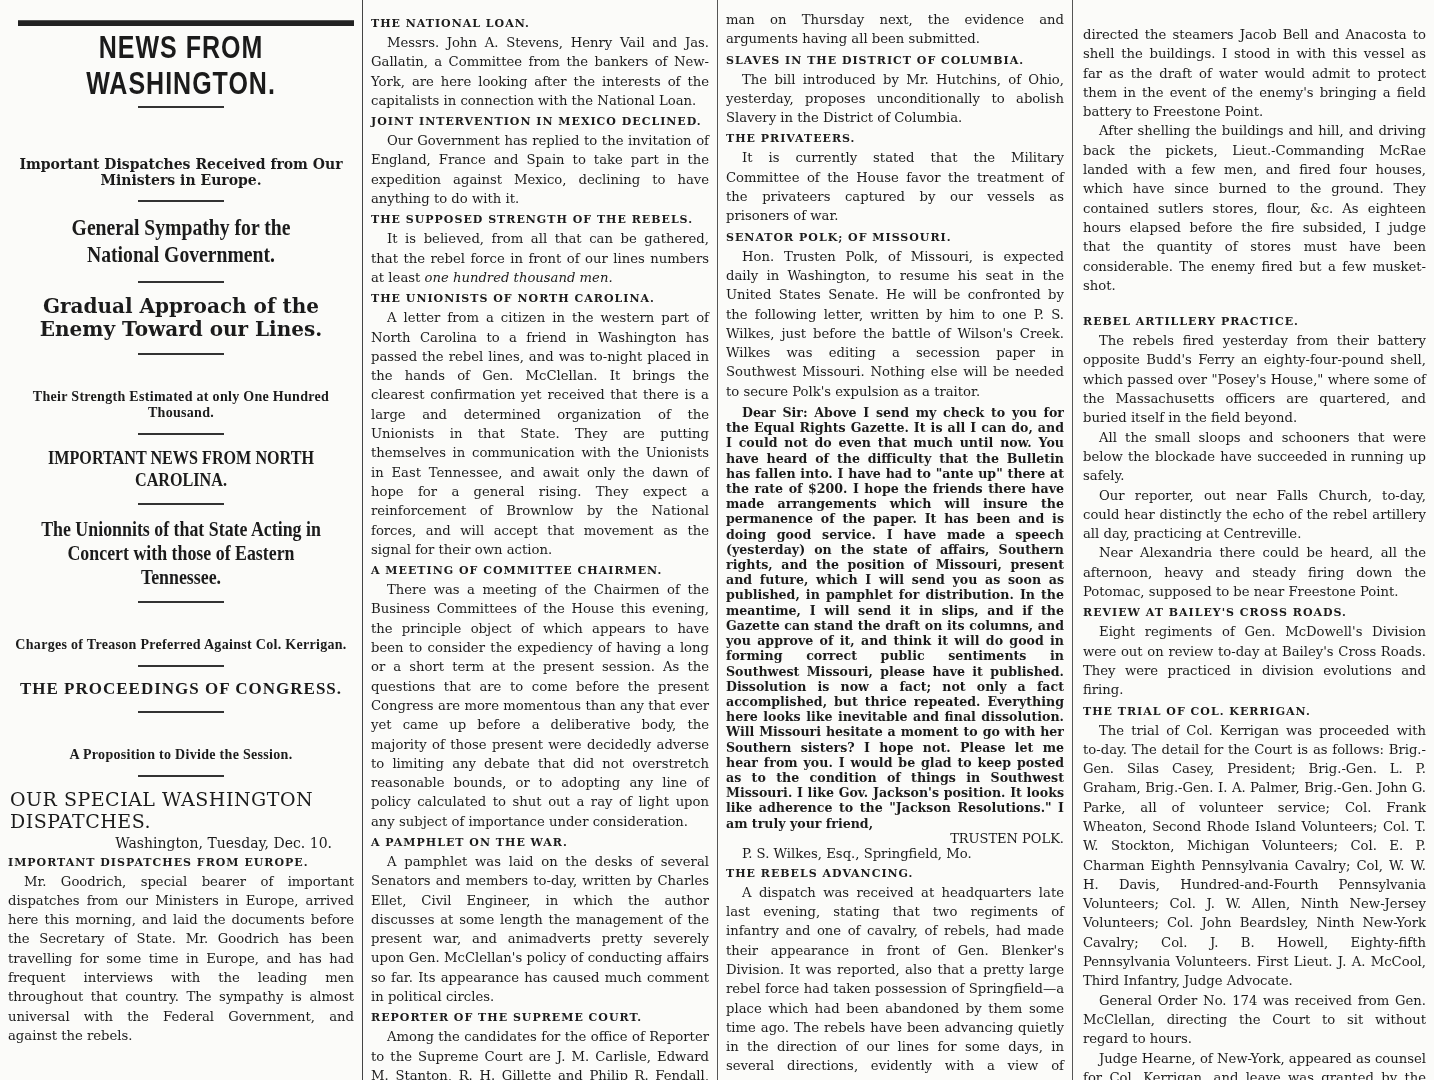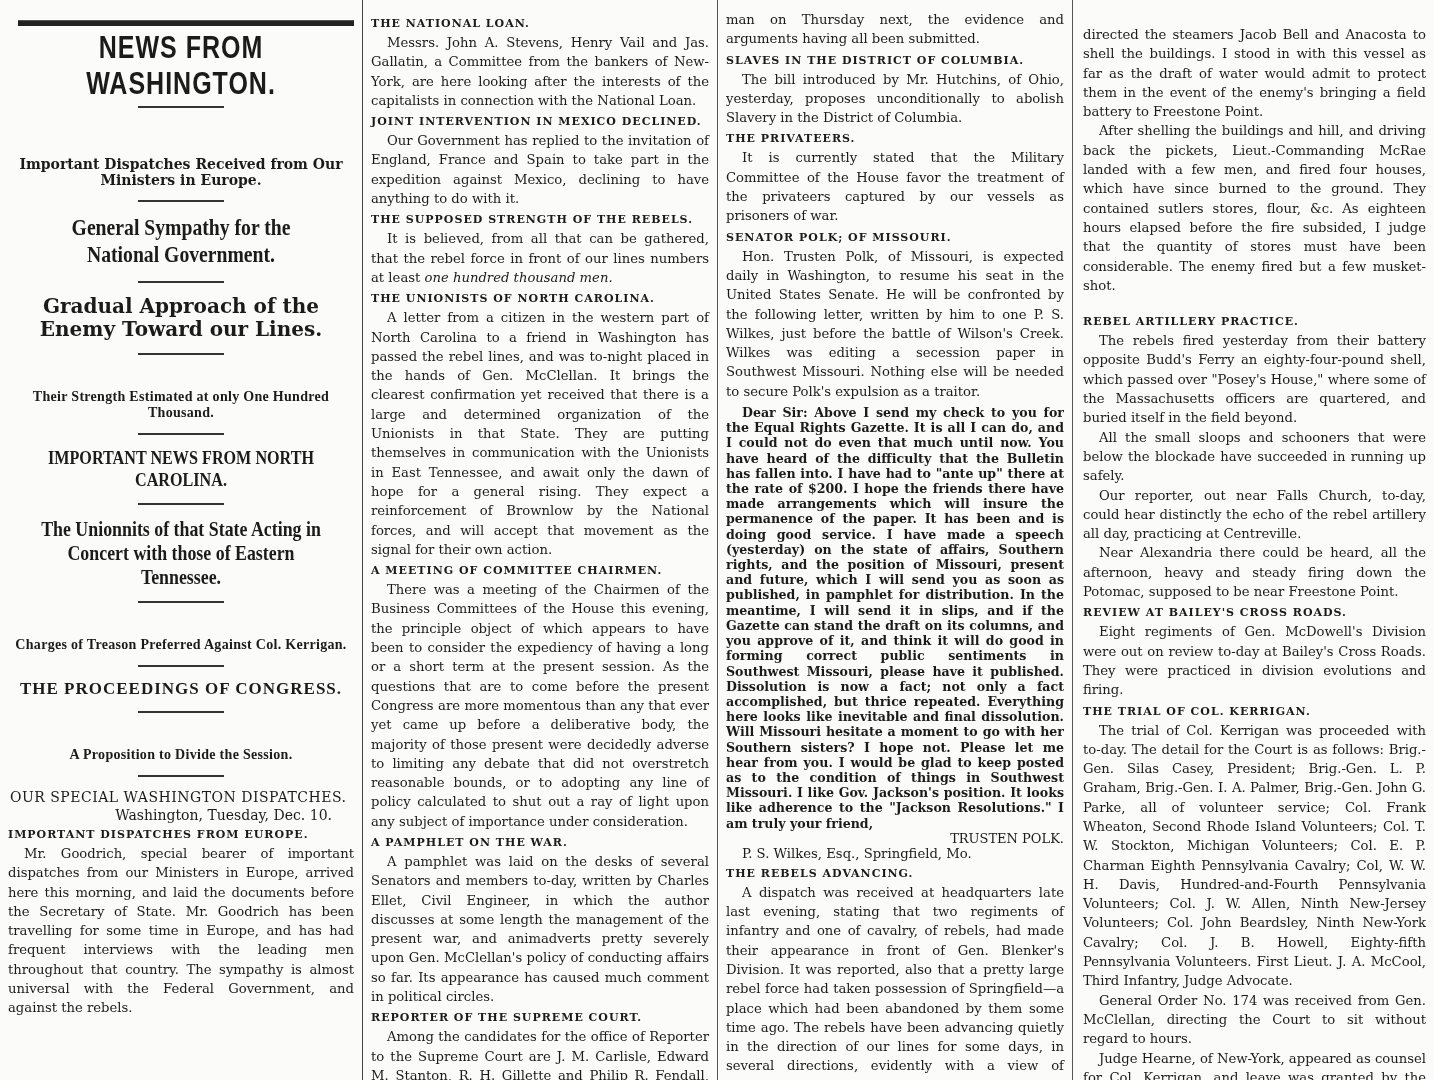--- a/index.html
+++ b/index.html
@@ -56,21 +56,21 @@
   <h2 class="hd b5" style="font-size:19px;font-weight:bold">IMPORTANT NEWS FROM NORTH CAROLINA.</h2>
   <div class="dash"></div>
   <h2 class="hd b5">The Unionnits of that State Acting in Concert with those of Eastern Tennessee.</h2>
   <div class="dash"></div>
   <h2 class="hd b4">Charges of Treason Preferred Against Col. Kerrigan.</h2>
   <div class="dash"></div>
   <h2 class="hd caps">THE PROCEEDINGS OF CONGRESS.</h2>
   <div class="dash"></div>
   <h2 class="hd b4">A Proposition to Divide the Session.</h2>
   <div class="dash"></div>
-  <h3 class="hd" style="font-size:14px;font-weight:normal;letter-spacing:0.5px;text-align:left;margin-left:2px">OUR SPECIAL WASHINGTON DISPATCHES.</h3>
+  <h3 class="hd" style="font-size:19px;font-weight:normal;letter-spacing:0.5px;text-align:left;margin-left:2px">OUR SPECIAL WASHINGTON DISPATCHES.</h3>
   <div class="dateline">Washington, Tuesday, Dec. 10.</div>
   <div class="sh">IMPORTANT DISPATCHES FROM EUROPE.</div>
   <p class="t">Mr. Goodrich, special bearer of important dispatches from our Ministers in Europe, arrived here this morning, and laid the documents before the Secretary of State. Mr. Goodrich has been travelling for some time in Europe, and has had frequent interviews with the leading men throughout that country. The sympathy is almost universal with the Federal Government, and against the rebels.</p>
 </div>
 
 <div class="col" id="c2">
   <div class="sh">THE NATIONAL LOAN.</div>
   <p class="t">Messrs. John A. Stevens, Henry Vail and Jas. Gallatin, a Committee from the bankers of New-York, are here looking after the interests of the capitalists in connection with the National Loan.</p>
   <div class="sh">JOINT INTERVENTION IN MEXICO DECLINED.</div>
   <p class="t">Our Government has replied to the invitation of England, France and Spain to take part in the expedition against Mexico, declining to have anything to do with it.</p>

